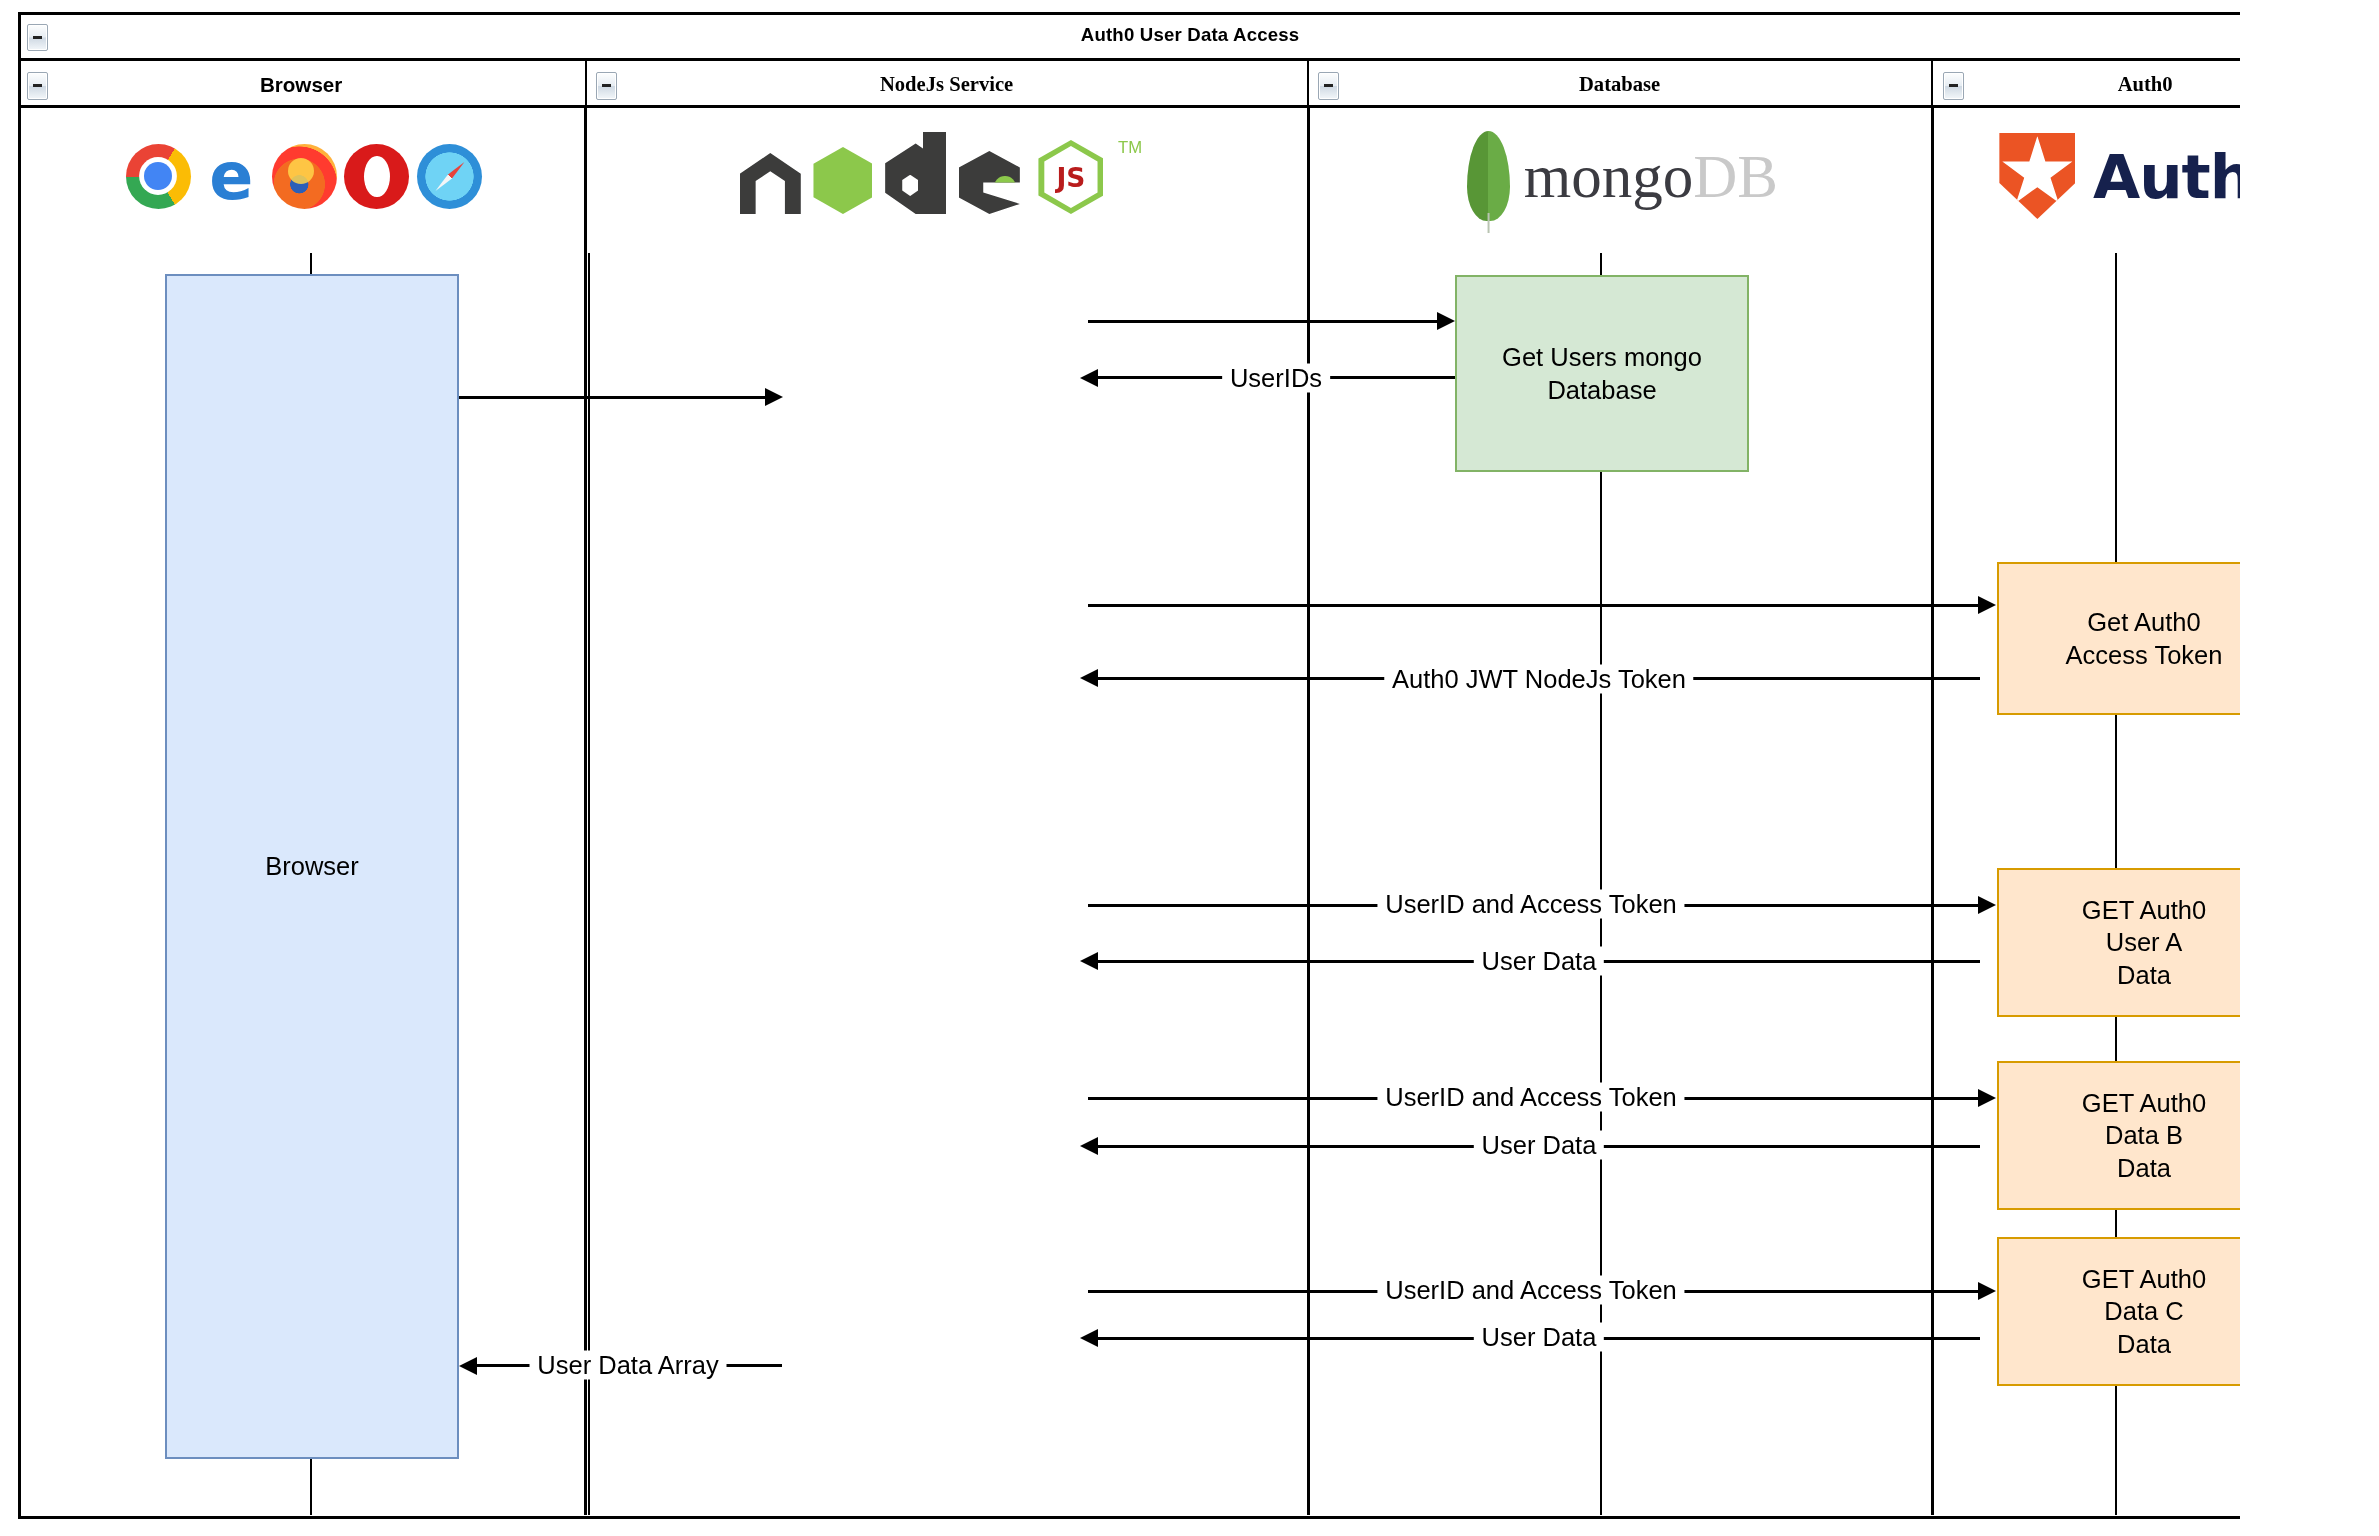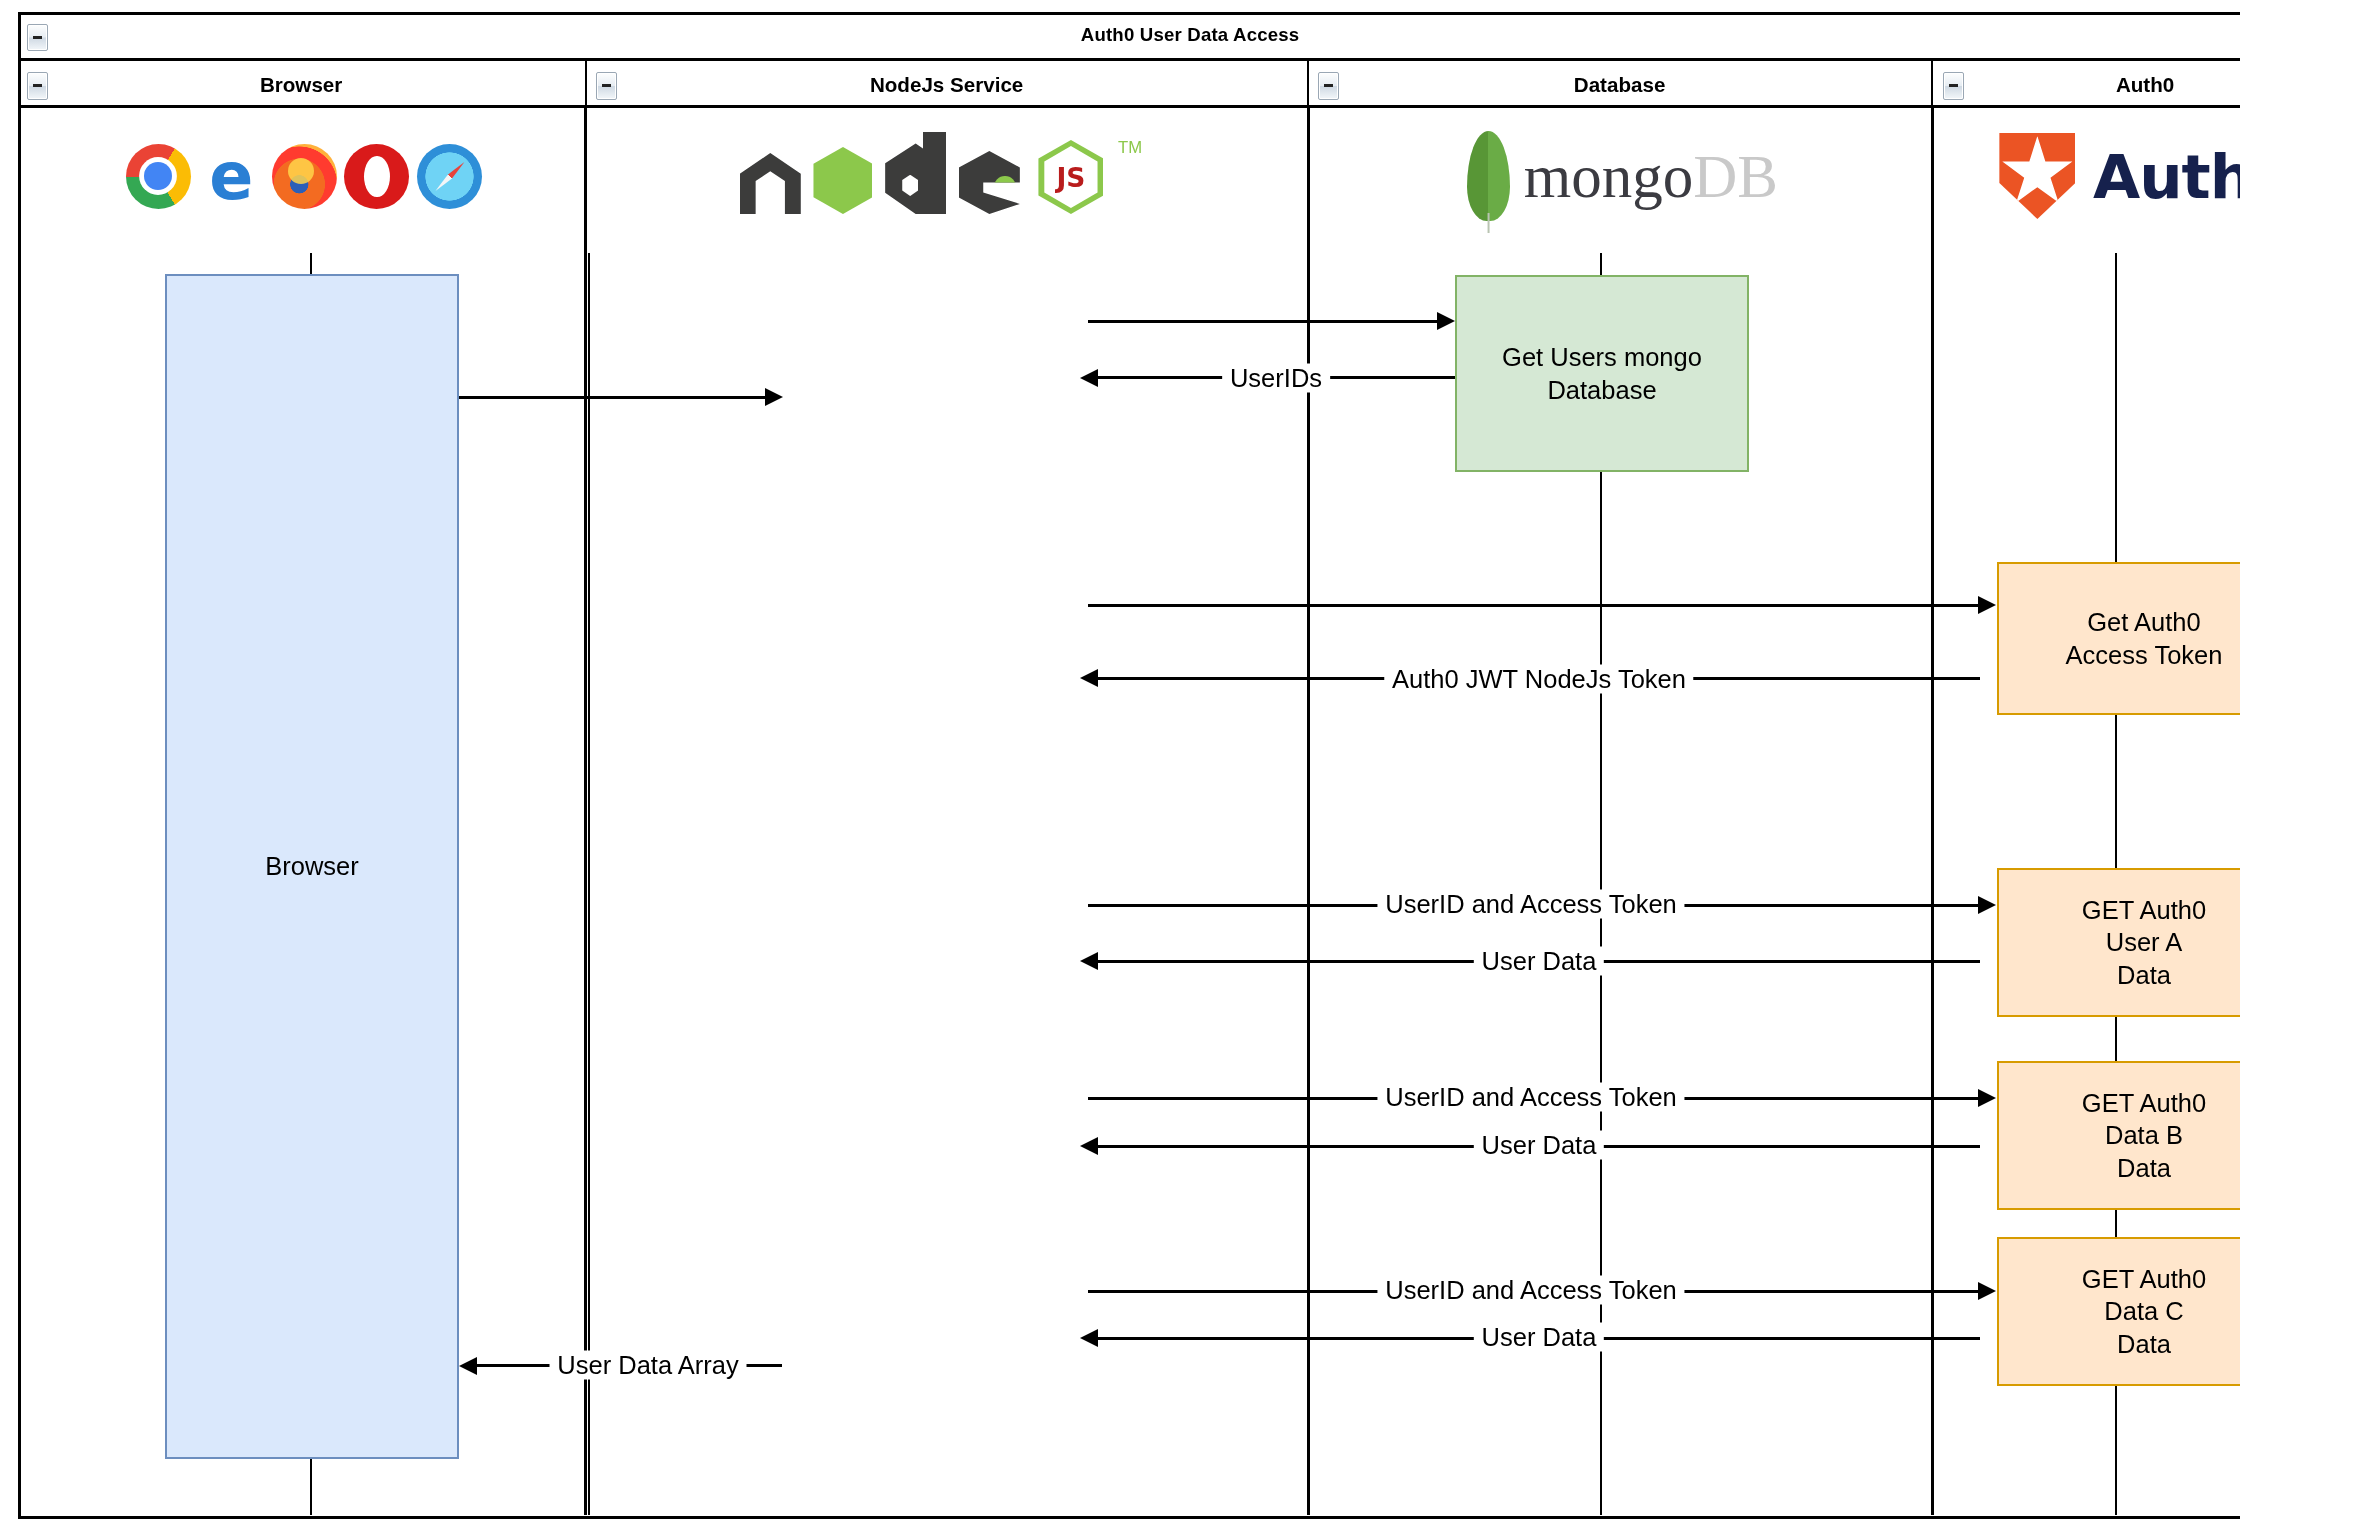--- a/index.html
+++ b/index.html
@@ -15,21 +15,21 @@
               border-bottom:3.9px solid #000;box-sizing:border-box;
               display:flex;align-items:center;justify-content:center;}
   .title-band .title-text{font-size:18.6px;font-weight:bold;color:#000;letter-spacing:0.2px;}
 
   
   .header-band{position:absolute;left:17.6px;top:61px;width:2345px;height:47px;
                border-bottom:3.9px solid #000;box-sizing:border-box;}
   .lane-head{position:absolute;top:0;height:47px;display:flex;align-items:center;
              justify-content:center;box-sizing:border-box;}
   .lane-head .lane-title{font-size:20.6px;font-weight:bold;color:#000;}
-  .lane-head.divider{border-left:2.9px solid #000;}
+  .lane-head.divider{border-left:2.9px solid #000;font-family:Liberation Serif, serif;}
 
   
   .collapse-box{position:absolute;width:18.6px;height:25.5px;border:1px solid #9aa7b4;
                 background:linear-gradient(180deg,#fdfefe 0%,#e7edf3 48%,#cfd9e3 52%,#f3f7fa 100%);
                 border-radius:2px;display:flex;align-items:center;justify-content:center;
                 box-shadow:0 0 0 1px #fff inset;cursor:pointer;}
   .collapse-box .bar{width:8.8px;height:2.9px;background:#222;}
 
   
   .lane-sep{position:absolute;width:2.9px;background:#000;}
@@ -282,16 +282,16 @@
   <div class="arrow" style="left:1088px;top:1290px;width:892px;"></div>
   <div class="head-r" style="left:1978px;top:1282px;"></div>
   <div class="msg" style="left:1531px;top:1290px;">UserID and Access Token</div>
 
   <div class="arrow" style="left:1098px;top:1337px;width:882px;"></div>
   <div class="head-l" style="left:1080px;top:1329px;"></div>
   <div class="msg" style="left:1539px;top:1337px;">User Data</div>
 
   <div class="arrow" style="left:476px;top:1364px;width:306px;"></div>
   <div class="head-l" style="left:459px;top:1357px;"></div>
-  <div class="msg" style="left:628px;top:1365px;margin-left:20px;">User Data Array</div>
+  <div class="msg" style="left:628px;top:1365px;">User Data Array</div>
 
 </div>
 
 
 </body></html>

